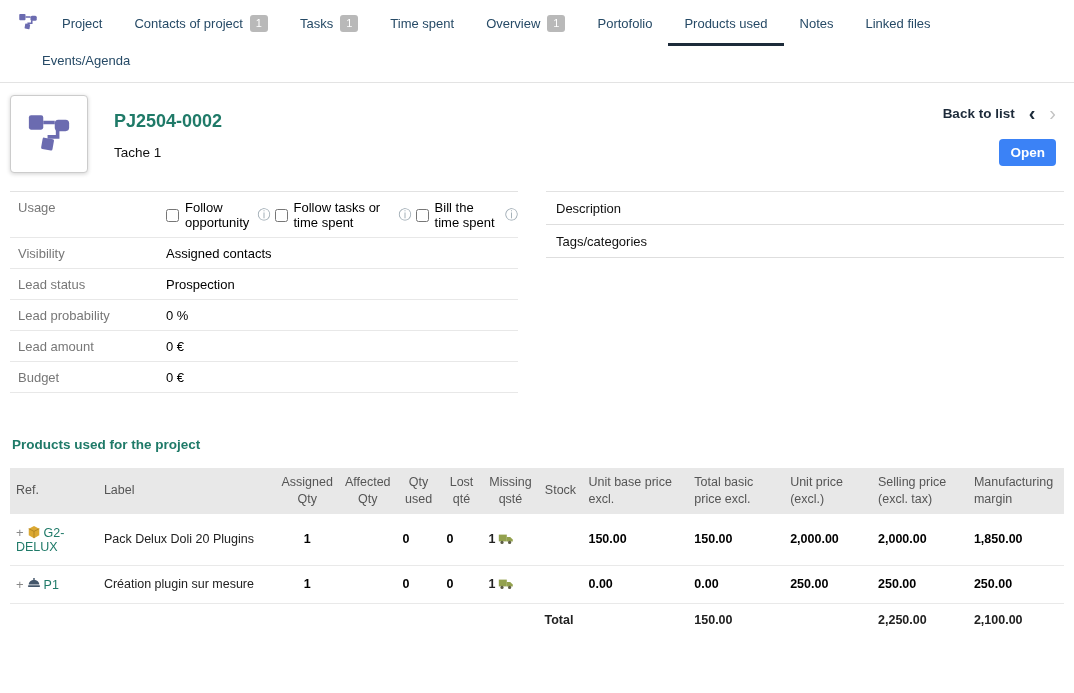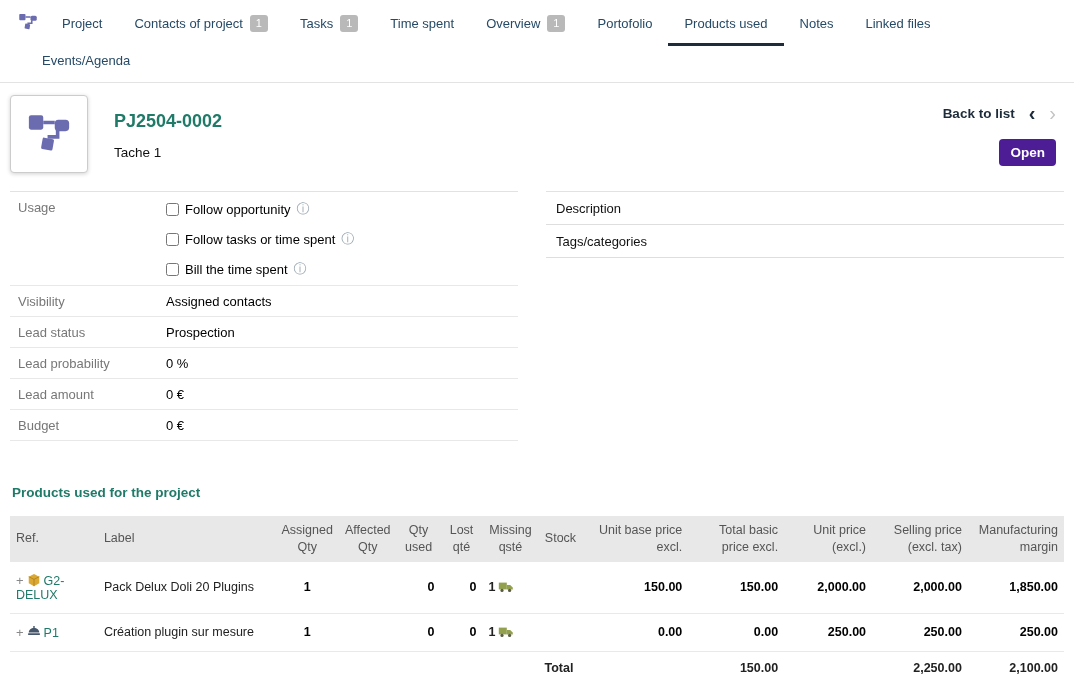--- a/index.html
+++ b/index.html
@@ -35,44 +35,44 @@
   .refblock { padding-top: 16px; }
   .ref { color:#1f7a68; font-weight:bold; font-size:18px; }
   .subtitle { margin-top:13px; font-size:13.5px; color:#111; }
   .banner-right { margin-left:auto; text-align:right; padding-top:8px; padding-right:6px; }
   .backline { display:flex; align-items:center; justify-content:flex-end; gap:14px; }
   .backlink { font-weight:bold; color:#1d2b3a; cursor:pointer; font-size:13.5px; }
   .chev { font-size:20px; line-height:1; cursor:pointer; }
   .chev.prev { color:#1d2b3a; font-weight:bold; }
   .chev.next { color:#c3c3c3; }
   .statusbadge {
-    display:inline-block; margin-top:16px; background:#4c1d95; color:#fff;
+    display:inline-block; margin-top:16px; background:#3b82f6; color:#fff;
     font-weight:bold; font-size:13.5px; padding:6px 11px; border-radius:4px;
   }
   
   .cols { display:flex; gap:28px; padding: 8px 10px 0 10px; }
   .leftcol { width:508px; border-top:1px solid #e2e2e2; }
   .rightcol { flex:1; border-top:1px solid #e2e2e2; }
   .frow { display:flex; border-bottom:1px solid #e8e8e8; padding:8px 0 7px 8px; }
   .flabel { width:148px; color:#777; flex-shrink:0; }
   .fvalue { color:#000; }
-  .usage-opts { display:flex; flex-direction:column; gap:12px; }
+  .usage-opts { display:flex; flex-direction:row; gap:4px; }
   .usage-opt { display:flex; align-items:center; gap:6px; }
   .usage-opt input { width:13px; height:13px; cursor:pointer; }
   .info { color:#9aa7b0; font-size:13px; }
   .rrow { border-bottom:1px solid #dedede; padding:9px 0 8px 10px; color:#111; }
   
   .section-title { color:#1f7a68; font-weight:bold; font-size:13.5px; margin:44px 0 0 12px; }
   table.products { width:1054px; margin:16px 10px 0 10px; border-collapse:collapse; font-size:12.5px; }
   table.products th {
     background:#e8e8e8; color:#555; font-weight:normal;
     padding:6px 6px; line-height:1.35; vertical-align:middle;
   }
   table.products td { padding:11px 6px; border-bottom:1px solid #e9e9e9; vertical-align:middle; }
-  .al { text-align:left; } .ac { text-align:center; } .ar { text-align:right; }
+  .al { text-align:left; } .ac { text-align:center; } .ar { text-align:left; }
   .num { font-weight:bold; color:#000; }
   .reflink { color:#1f7a68; cursor:pointer; }
   .plus { color:#888; margin-right:3px; cursor:pointer; font-size:13px; }
   .prodicon { vertical-align:-2px; margin-right:3px; }
   .missing-cell { white-space:nowrap; font-weight:bold; }
   .truck { vertical-align:-2px; margin-left:3px; }
   tr.totalrow td { border-bottom:none; font-weight:bold; padding-top:9px; }
 </style>
 </head>
 <body>

